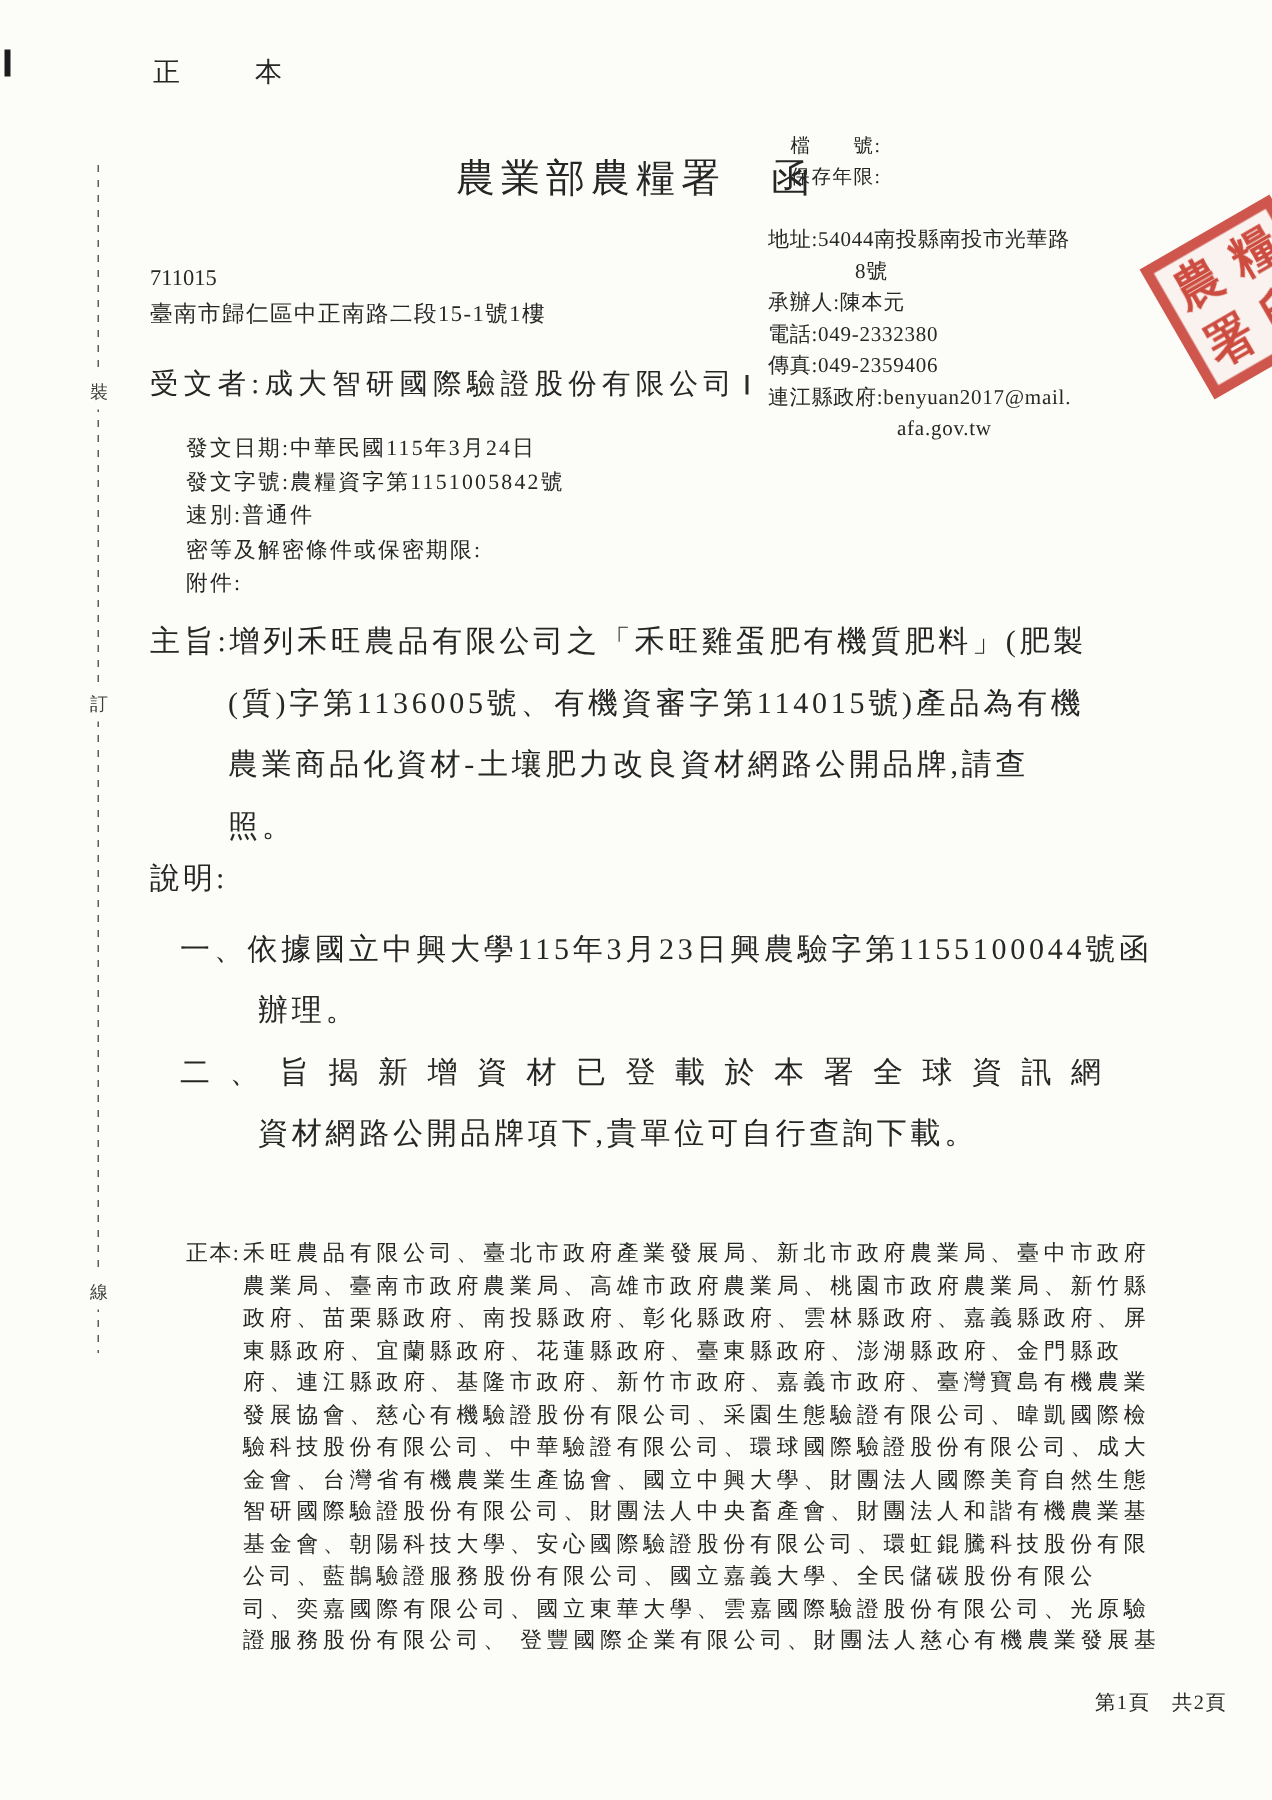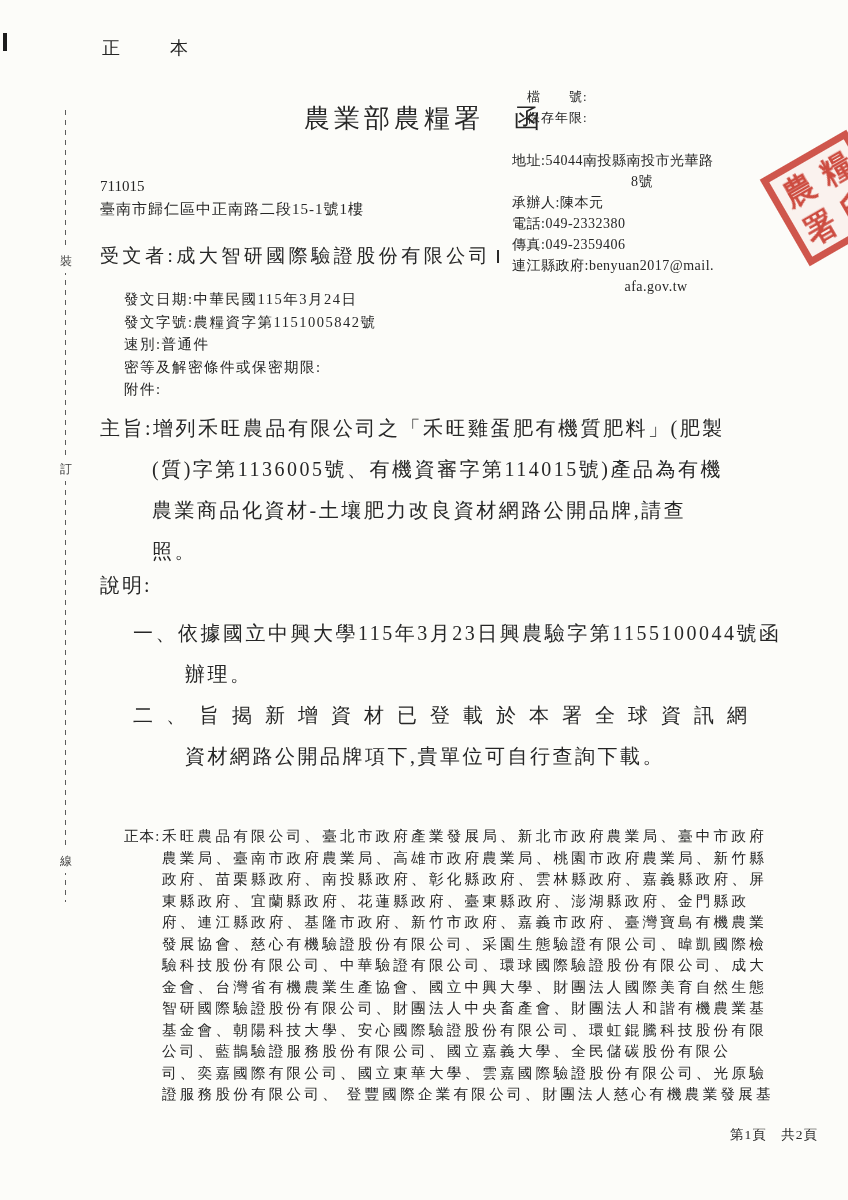--- a/index.html
+++ b/index.html
@@ -13,34 +13,34 @@
     font-family:"Liberation Serif","DejaVu Serif",serif;
     color:#262626;
   }
   .abs{position:absolute;}
   
   .copy-type{left:102px;top:36px;font-size:18px;letter-spacing:16px;}
   .file-block{left:527px;top:48px;font-size:13px;line-height:21px;letter-spacing:1px;margin-top:38px;}
   .doc-title{left:0;right:0;top:101px;text-align:center;font-size:26px;letter-spacing:4px;}
   
   .contact{left:512px;top:150px;font-size:14px;line-height:21px;letter-spacing:0.5px;}
-  .contact .ind1{padding-left:58px;text-align:center;}
-  .contact .ind2{padding-left:86px;text-align:center;}
+  .contact .ind1{padding-left:58px;}
+  .contact .ind2{padding-left:86px;}
   
   .zip{left:100px;top:178px;font-size:15px;}
   .sender-addr{left:100px;top:200px;font-size:15px;letter-spacing:1px;}
   .recipient{left:100px;top:243px;font-size:19px;letter-spacing:3.5px;}
   
   .meta{left:100px;top:288px;font-size:14.5px;line-height:22.6px;letter-spacing:1.5px;margin-left:24px;}
   
   .subject{left:100px;top:408px;width:690px;font-size:20px;line-height:41px;letter-spacing:2.5px;}
   .subject .cont{padding-left:52px;}
   
   .explain-label{left:100px;top:572px;font-size:20px;letter-spacing:2px;}
-  .explain{left:133px;top:613px;width:660px;font-size:20px;line-height:41px;letter-spacing:2.5px;}
+  .explain{left:120px;top:613px;width:660px;font-size:20px;line-height:41px;letter-spacing:2.5px;}
   .explain .cont{padding-left:52px;}
   .wide{letter-spacing:13px;}
   
   .recipients{left:95px;top:826px;width:680px;font-size:14.6px;line-height:21.5px;letter-spacing:3.2px;margin-left:29px;}
   .recipients .cont{padding-left:38px;}
   .recipients .first{display:flex;}
   .recipients .first .lbl{flex:0 0 38px;letter-spacing:1px;}
   
   .footer{left:0;right:30px;top:1126px;text-align:right;font-size:13.5px;letter-spacing:1px;}
   

